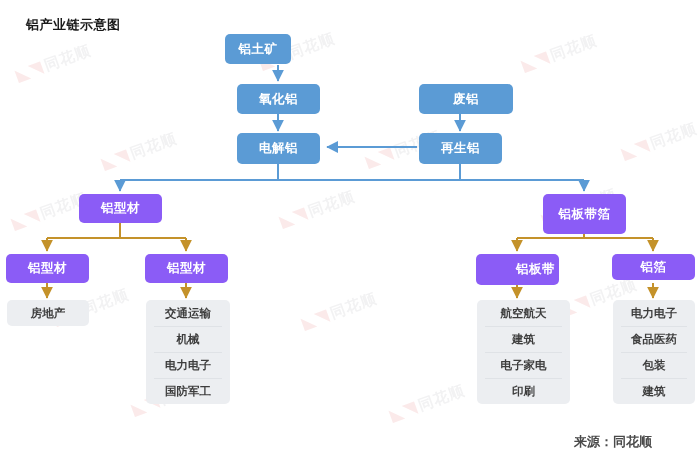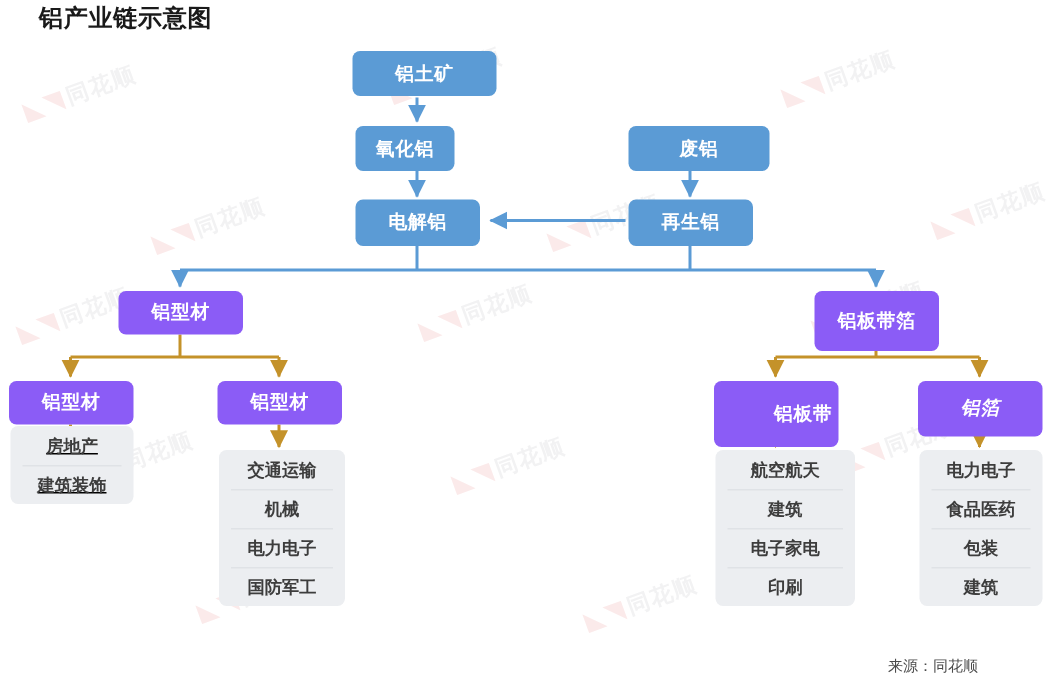--- a/index.html
+++ b/index.html
@@ -35,32 +35,32 @@
   }
   .wm .wm-mark {
     color: #fbeaea;
     font-size: 17px;
     margin-right: 2px;
   }
 
   
   .title {
     position: absolute;
-    left: 26px; top: 2px;
-    font-size: 16px;
+    left: 26px; top: 16px;
+    font-size: 13px;
     font-weight: 700;
     color: #1a1a1a;
     letter-spacing: 0.5px;
     z-index: 6;
   }
   .source {
     position: absolute;
     right: 48px; bottom: 12px;
-    font-size: 10px;
-    font-weight: 400;
+    font-size: 13px;
+    font-weight: 700;
     color: #4a4a4a;
     z-index: 6;
   }
 
   
   #wires {
     position: absolute; left: 0; top: 0;
     width: 700px; height: 463px;
     z-index: 2;
   }
@@ -170,24 +170,24 @@
     <path d="M517,238 L653,238" stroke="#c4922a" stroke-width="2" fill="none"></path>
     <path d="M517,238 L517,251" stroke="#c4922a" stroke-width="2" fill="none" marker-end="url(#arrowGold)"></path>
     <path d="M653,238 L653,251" stroke="#c4922a" stroke-width="2" fill="none" marker-end="url(#arrowGold)"></path>
 
     <path d="M47,283 L47,298" stroke="#c4922a" stroke-width="2" fill="none" marker-end="url(#arrowGold)"></path>
     <path d="M186,283 L186,298" stroke="#c4922a" stroke-width="2" fill="none" marker-end="url(#arrowGold)"></path>
     <path d="M517,283 L517,298" stroke="#c4922a" stroke-width="2" fill="none" marker-end="url(#arrowGold)"></path>
     <path d="M653,283 L653,298" stroke="#c4922a" stroke-width="2" fill="none" marker-end="url(#arrowGold)"></path>
   </svg>
 
-  <div class="node blue" style="left:235px; top:34px;  width:96px; height:30px;font-family:Liberation Mono, monospace;">
+  <div class="node blue" style="left:225px; top:34px;  width:66px; height:30px;font-family:Liberation Mono, monospace;">
     <span>铝土矿</span>
   </div>
-  <div class="node blue" style="left:237px; top:84px;  width:66px; height:30px;">
+  <div class="node blue" style="left:237px; top:84px;  width:83px; height:30px;">
     <span>氧化铝</span>
   </div>
   <div class="node blue" style="left:237px; top:133px; width:83px; height:31px;">
     <span>电解铝</span>
   </div>
   <div class="node blue" style="left:419px; top:84px;  width:94px; height:30px;">
     <span>废铝</span>
   </div>
   <div class="node blue" style="left:419px; top:133px; width:83px; height:31px;font-family:Liberation Serif, serif;">
     <span>再生铝</span>
@@ -199,30 +199,29 @@
   <div class="node gold" style="left:543px; top:194px; width:83px; height:40px;">
     <span>铝板带箔</span>
   </div>
 
   <div class="node gold" style="left:6px;   top:254px; width:83px; height:29px;">
     <span>铝型材</span>
   </div>
   <div class="node gold" style="left:145px; top:254px; width:83px; height:29px;">
     <span>铝型材</span>
   </div>
-  <div class="node gold" style="left:476px; top:254px; width:83px; height:44px;padding-left:36px;">
+  <div class="node gold" style="left:476px; top:254px; width:83px; height:31px;padding-left:36px;">
     <span>铝板带</span>
   </div>
-  <div class="node gold" style="left:612px; top:254px; width:83px; height:37px;font-style:italic;">
+  <div class="node gold" style="left:612px; top:254px; width:83px; height:26px;">
     <span>铝箔</span>
   </div>
 
-  <div class="leaf-card" style="left:7px;   top:284px; width:82px;text-decoration:underline;">
+  <div class="leaf-card" style="left:7px;   top:300px; width:82px;">
     <div class="leaf-item">房地产</div>
-    <div class="leaf-item">建筑装饰</div>
   </div>
 
   <div class="leaf-card" style="left:146px; top:300px; width:84px;">
     <div class="leaf-item">交通运输</div>
     <div class="leaf-item">机械</div>
     <div class="leaf-item">电力电子</div>
     <div class="leaf-item">国防军工</div>
   </div>
 
   <div class="leaf-card" style="left:477px; top:300px; width:93px;">

